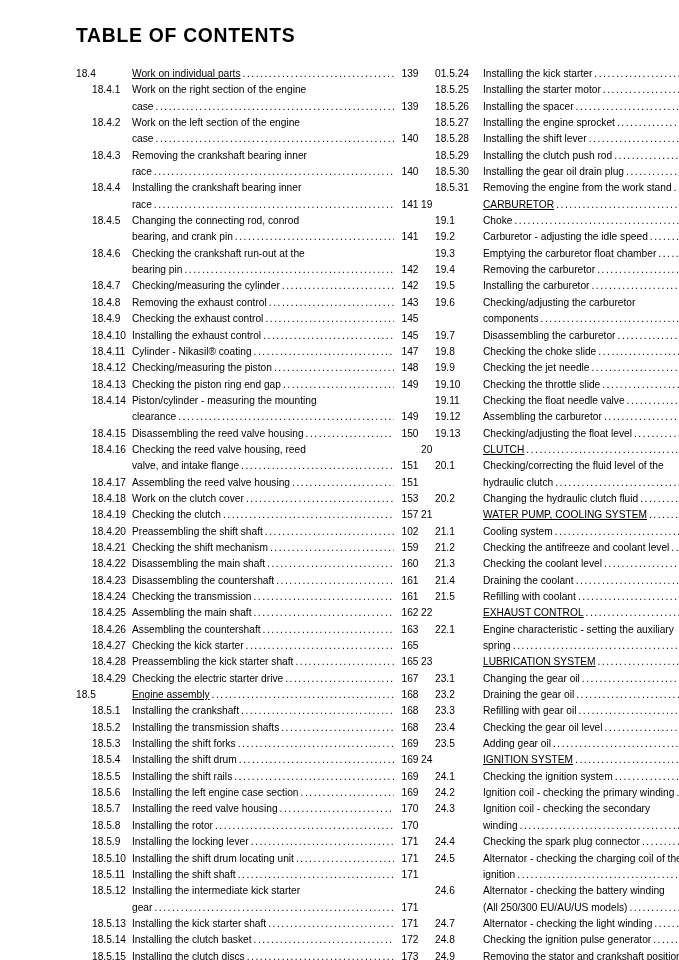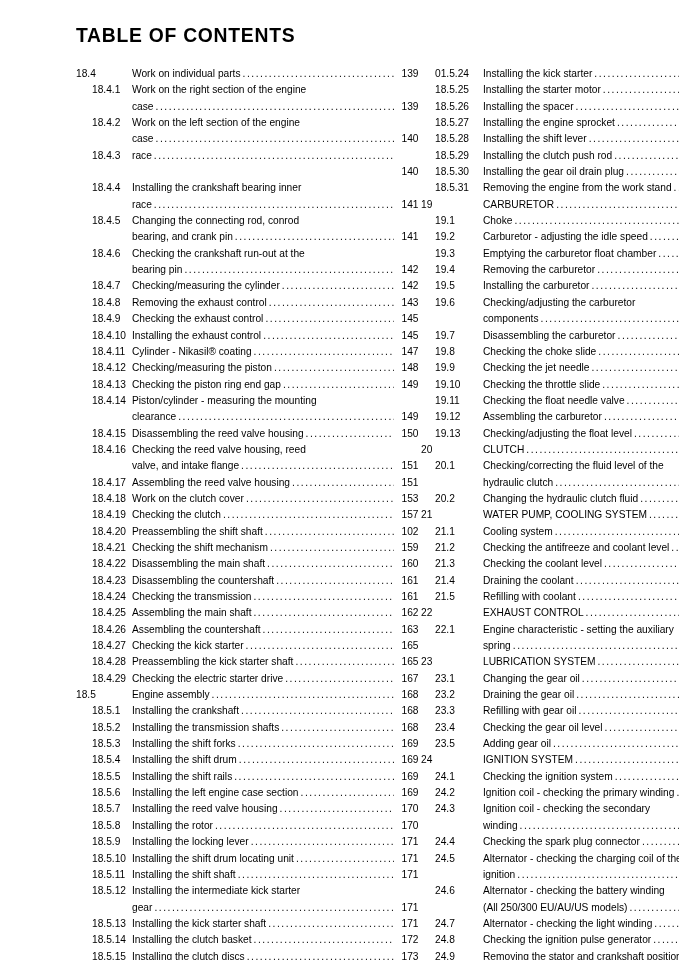--- a/index.html
+++ b/index.html
@@ -96,21 +96,21 @@
 
   
   .col-right .toc-row .num { width: 48px; }
 
   
   .toc-row.chapter { }
   .col-left .toc-row.chapter  { margin-left: -16px; }
   .col-right .toc-row.chapter { margin-left: -14px; }
   .col-left .toc-row.chapter .num  { width: 56px; }
   .col-right .toc-row.chapter .num { width: 62px; }
-  .toc-row.chapter .title { text-transform: none; }
+  .toc-row.chapter .title { text-transform: none; text-decoration: underline; }
   .lineitem {
     display: flex;
     align-items: baseline;
     width: 100%;
   }
   .title {
     flex: 0 0 auto;
     white-space: pre;
   }
   .dots {
@@ -182,20 +182,24 @@
           </div>
           <div class="pg">
             <div class="pg-spacer">140</div>
             <div>140</div>
           </div>
         </div>
         <div class="toc-row multi">
           <div class="num">18.4.3</div>
           <div class="body">
             <div class="lineitem">
+              <span class="title">Removing the crankshaft bearing inner</span>
+              <span class="nodots"></span>
+            </div>
+            <div class="lineitem">
               <span class="title">race</span>
               <span class="dots">..........................................................................................</span>
             </div>
           </div>
           <div class="pg">
             <div class="pg-spacer">140</div>
             <div>140</div>
           </div>
         </div>
         <div class="toc-row multi">

